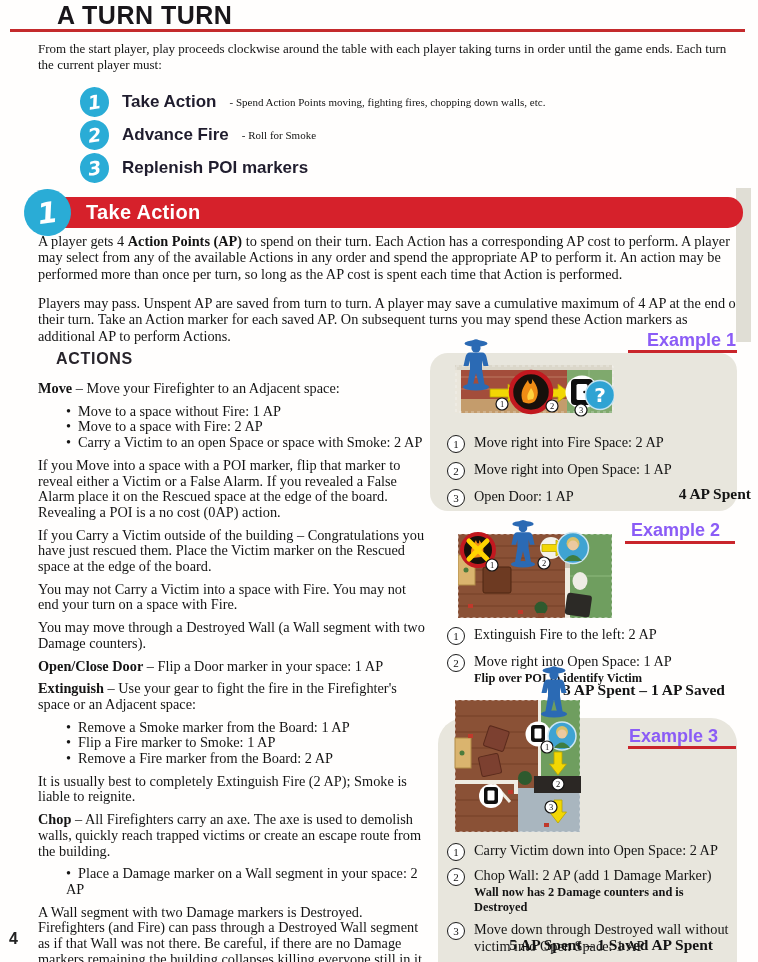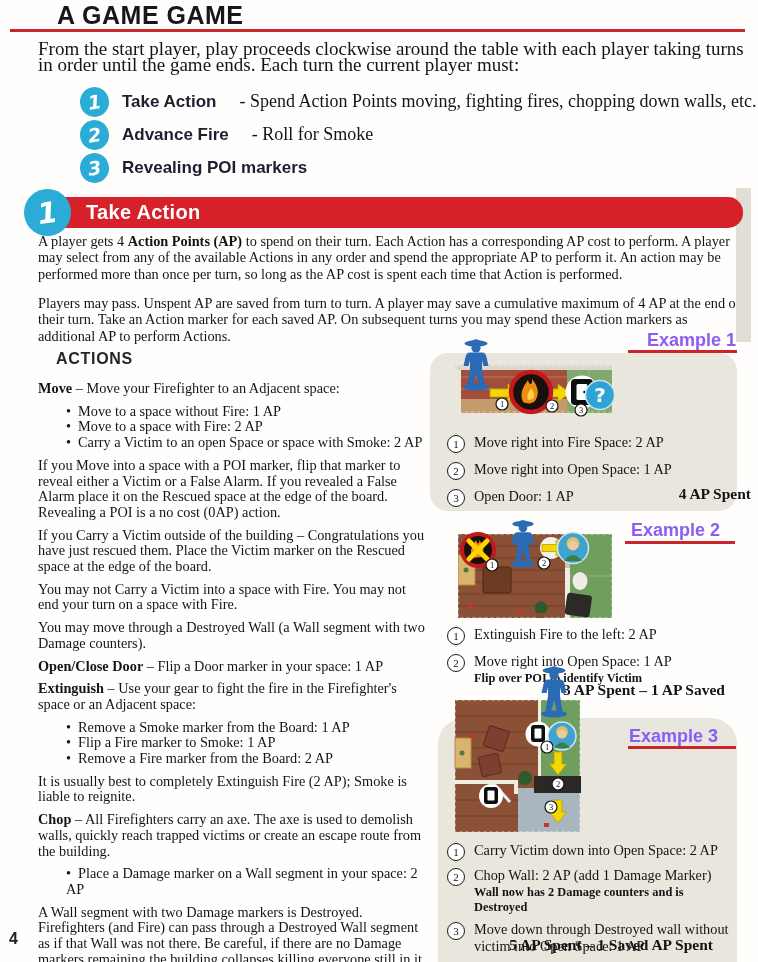--- a/index.html
+++ b/index.html
@@ -3,30 +3,30 @@
 <meta charset="utf-8">
 <style>
   html,body{margin:0;padding:0;background:#fff;}
   .page{position:relative;width:758px;height:962px;background:#fffefd;overflow:hidden;
         font-family:"Liberation Serif",serif;color:#141414;}
 
   
   .title{position:absolute;left:57px;top:0;margin:0;font:bold 25px/30px "Liberation Sans",sans-serif;
          color:#19161a;letter-spacing:.5px;}
   .title-rule{position:absolute;left:10px;top:29px;width:735px;height:3px;background:#c42a2c;}
-  .intro{position:absolute;left:38px;top:41px;width:706px;margin:0;font-size:19px;line-height:16.4px;}
+  .intro{position:absolute;left:38px;top:41px;width:706px;margin:0;font-size:13px;line-height:16.4px;}
 
   
   .turn-steps{position:absolute;left:80px;top:86px;}
   .tstep{display:flex;align-items:center;margin-bottom:2px;height:31px;}
   .badge{display:flex;align-items:center;justify-content:center;background:#2aacd6;color:#fff;
          border-radius:50%;font-family:"DejaVu Sans",sans-serif;font-style:italic;font-weight:bold;}
   .badge.sm{width:29px;height:30px;font-size:19px;transform:rotate(-8deg);flex:0 0 auto;}
   .tlabel{font:bold 17px "Liberation Sans",sans-serif;color:#201d2e;margin-left:13px;}
-  .tdetail{font-size:18px;margin-left:23px;}
+  .tdetail{font-size:11px;margin-left:13px;}
 
   
   .banner{position:absolute;left:39px;top:197px;width:704px;height:31px;background:#d6212b;
           border-radius:15px;display:flex;align-items:center;padding-left:47px;box-sizing:border-box;z-index:2;}
   .banner-text{color:#fff;font:bold 20px "Liberation Sans",sans-serif;letter-spacing:.3px;}
   .badge.lg{position:absolute;left:24px;top:189px;width:47px;height:47px;font-size:29px;
             transform:rotate(-8deg);z-index:3;}
 
   .bodyp{position:absolute;left:38px;width:708px;margin:0;font-size:14.3px;line-height:16.4px;}
   .p1{top:233px;} .p2{top:295px;}
@@ -94,38 +94,38 @@
         <path d="M11 8 Q17 0.5 23 8 Z"></path>
         <circle cx="17" cy="13" r="4.6"></circle>
         <path d="M11 17.5 L23 17.5 C25.5 17.5 27 19.5 27.5 22 L29.5 31 L24.5 31 L23 25.5 L23 34 L26 52 L20.5 52 L17 38 L13.5 52 L8 52 L11 34 L11 25.5 L9.5 31 L4.5 31 L6.5 22 C7 19.5 8.5 17.5 11 17.5 Z"></path>
       </g>
     </symbol>
   </defs>
 </svg>
 
 <div class="page">
 
-  <h1 class="title">A GAME GAME</h1>
+  <h1 class="title">A TURN TURN</h1>
   <div class="title-rule"></div>
   <p class="intro">From the start player, play proceeds clockwise around the table with each player taking turns in order until the game ends. Each turn the current player must:</p>
 
   <div class="turn-steps">
     <div class="tstep">
       <span class="badge sm">1</span>
       <span class="tlabel">Take Action</span>
       <span class="tdetail">- Spend Action Points moving, fighting fires, chopping down walls, etc.</span>
     </div>
     <div class="tstep">
       <span class="badge sm">2</span>
       <span class="tlabel">Advance Fire</span>
       <span class="tdetail">- Roll for Smoke</span>
     </div>
     <div class="tstep">
       <span class="badge sm">3</span>
-      <span class="tlabel">Revealing POI markers</span>
+      <span class="tlabel">Replenish POI markers</span>
       <span class="tdetail"></span>
     </div>
   </div>
 
   <div class="right-strip"></div>
 
   <div class="banner">
     <span class="banner-text">Take Action</span>
   </div>
   <div class="badge lg">1</div>

